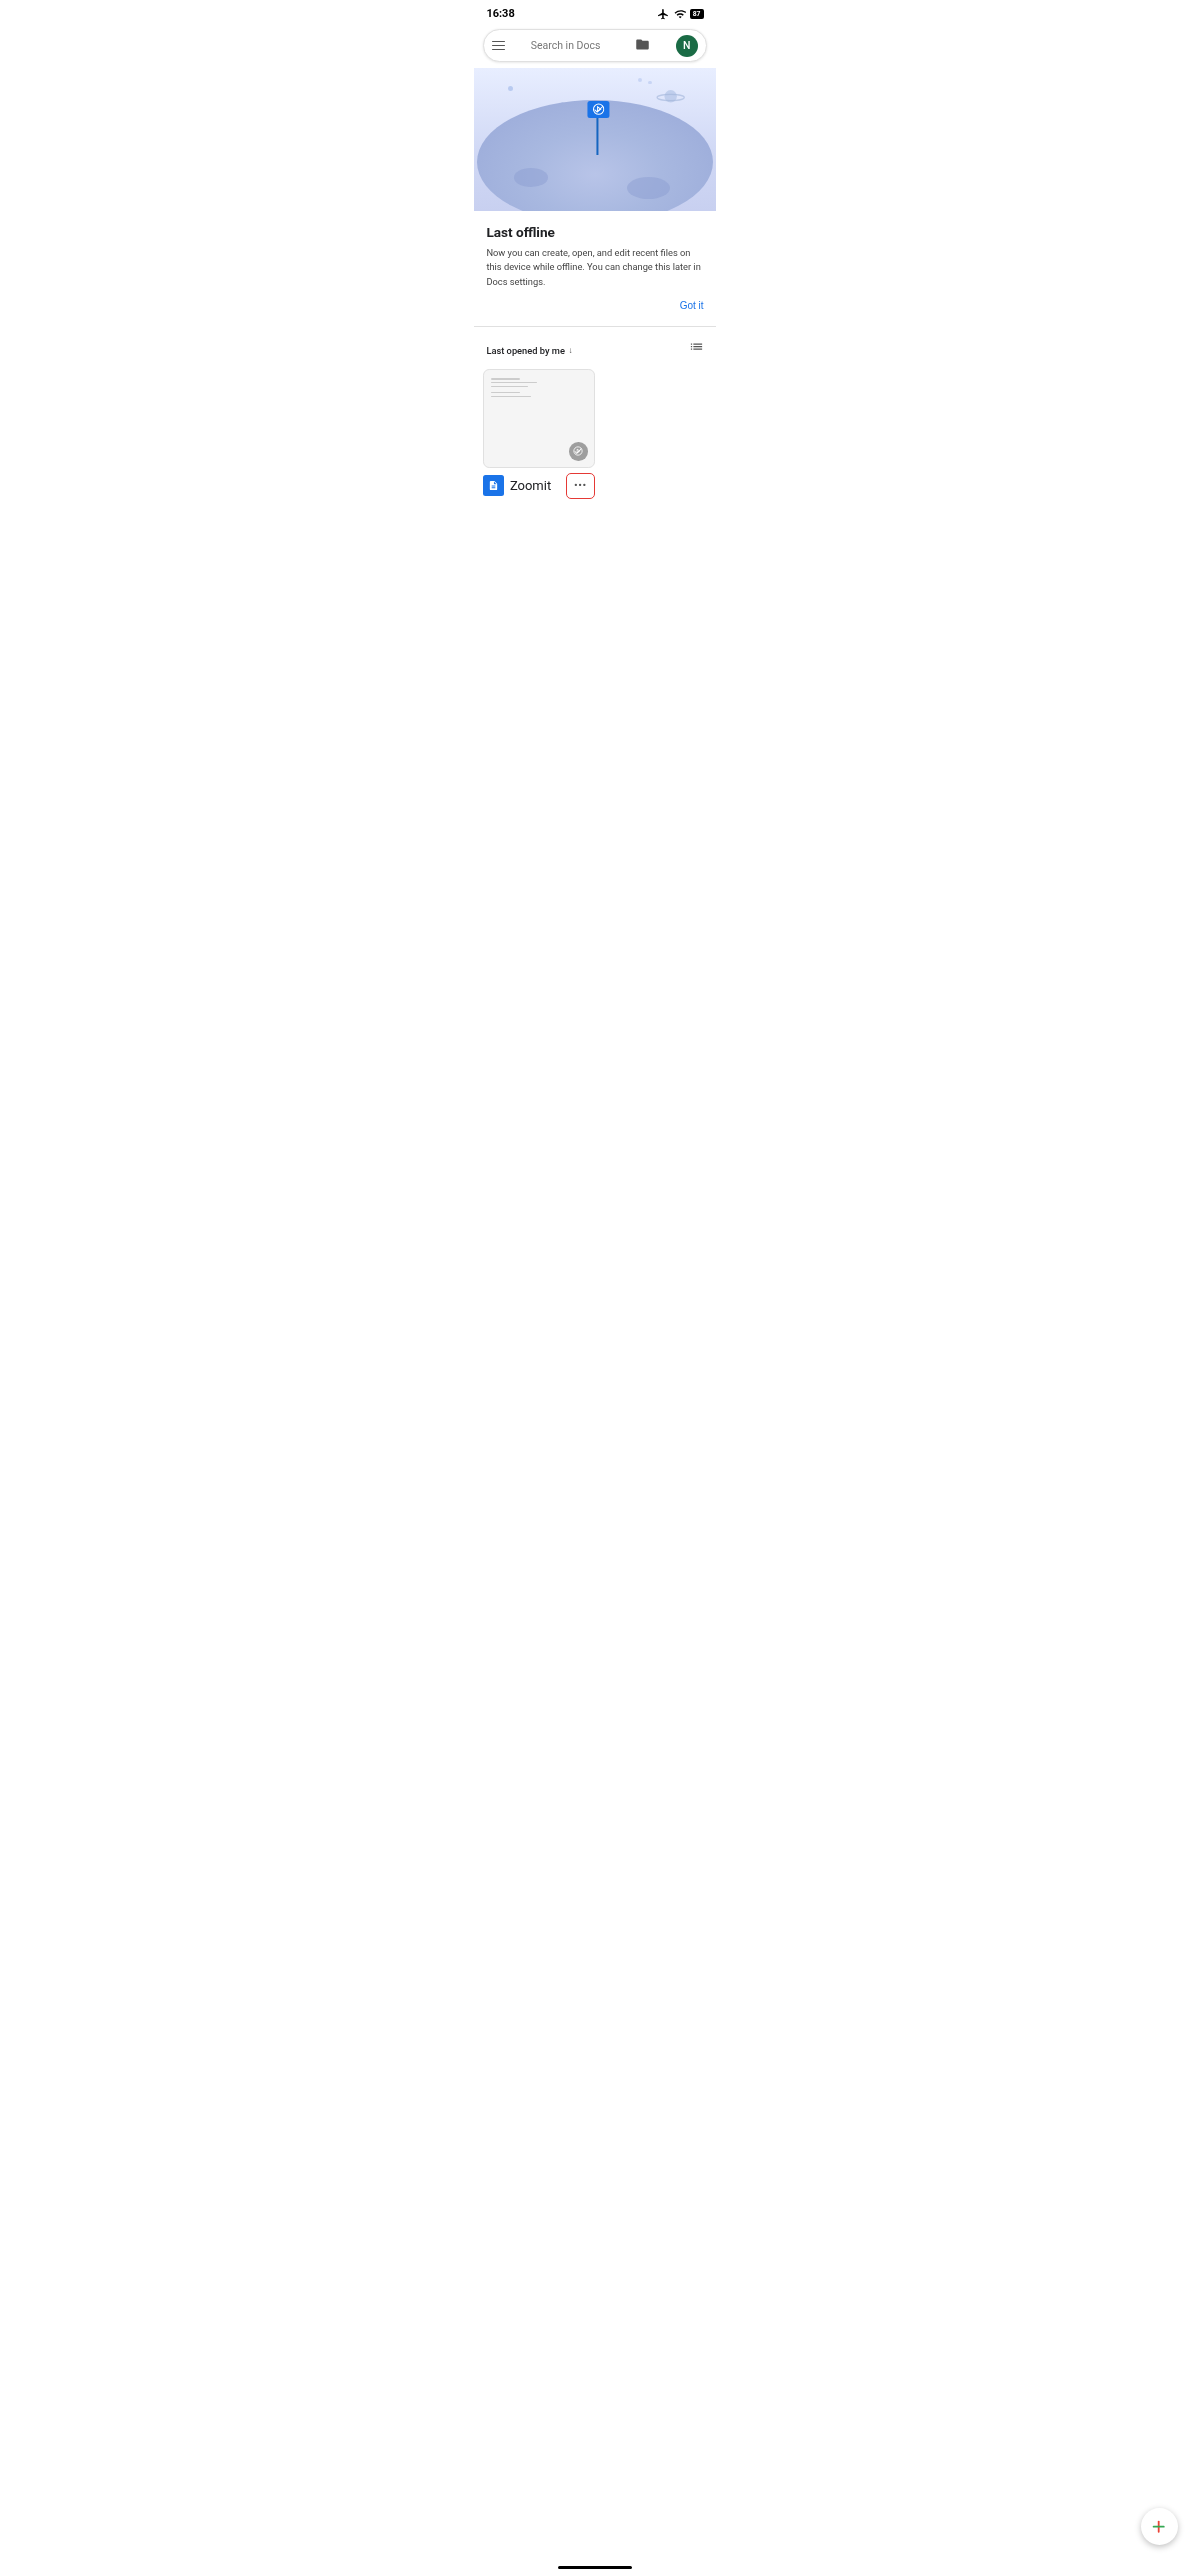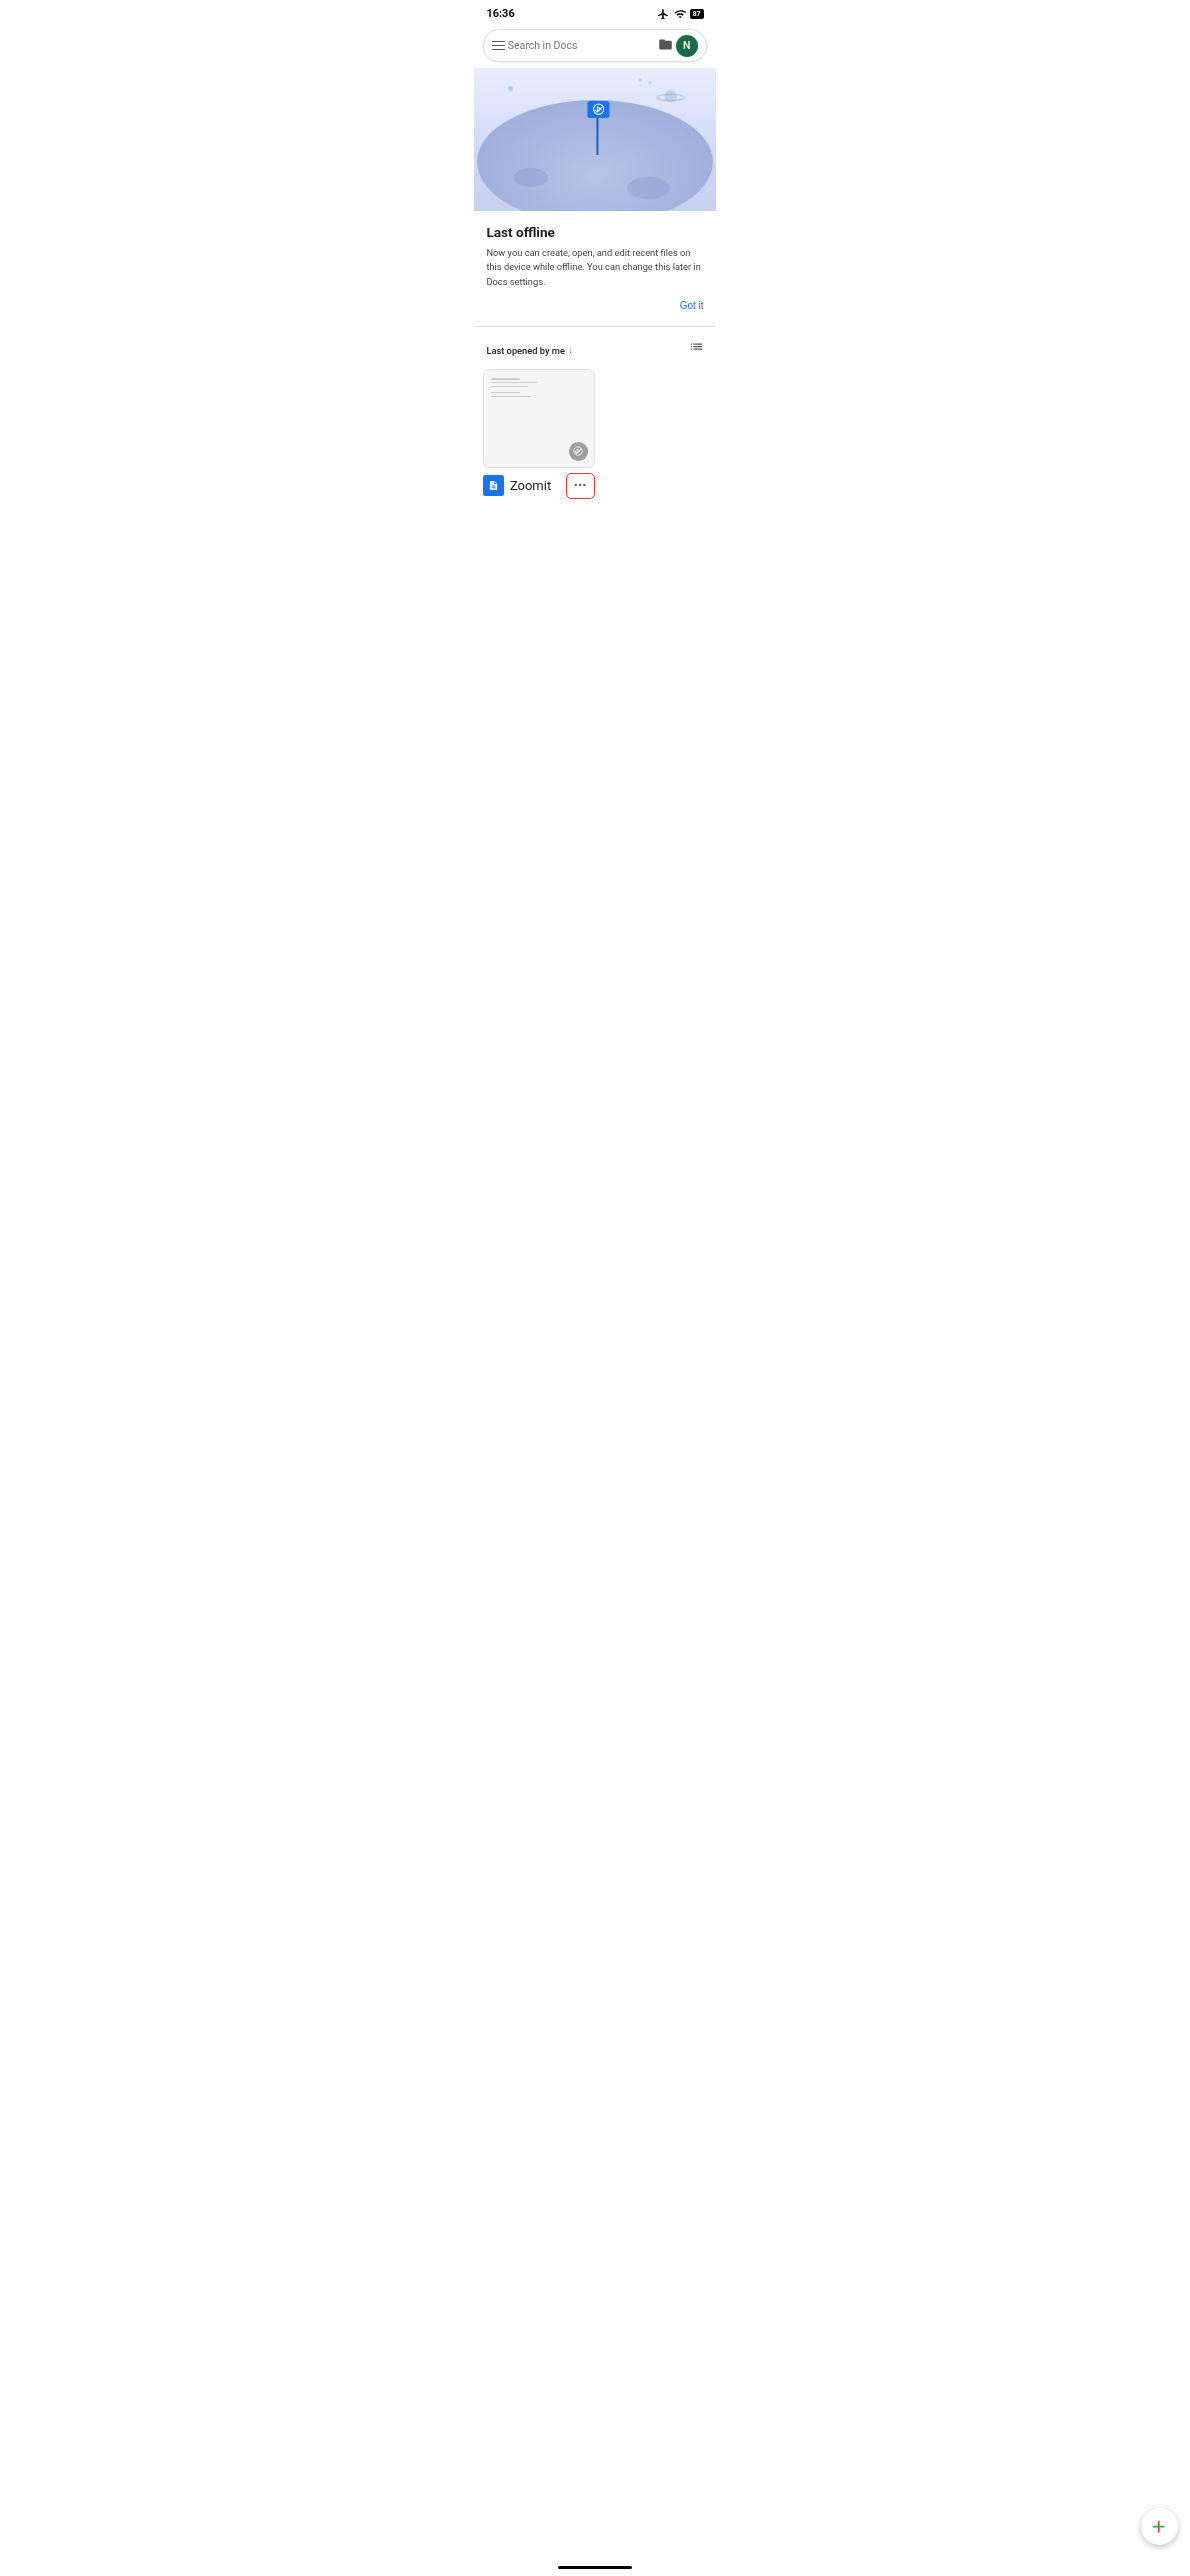--- a/index.html
+++ b/index.html
@@ -49,21 +49,21 @@
     .search-bar {
       margin: 3.7px 8.7px 0;
       background: #fff;
       border-radius: 17.4px;
       border: 0.6px solid #e0e0e0;
       box-shadow: 0 0.6px 2.5px rgba(0,0,0,0.12);
       display: flex;
       align-items: center;
       padding: 0 8.7px;
       height: 33px;
-      gap: 3px;
+      gap: 26px;
     }
     .hamburger-icon {
       display: flex;
       flex-direction: column;
       gap: 2.5px;
       cursor: pointer;
     }
     .hamburger-icon span {
       display: block;
       width: 12.4px;
@@ -348,21 +348,21 @@
     .dot {
       position: absolute;
       background: #9db5e8;
       border-radius: 50%;
     }
   </style>
 </head>
 <body>
 
 <div class="status-bar">
-  <span class="status-time">16:36</span>
+  <span class="status-time">16:38</span>
   <div class="status-icons">
 
     <svg width="12.4" height="12.4" viewBox="0 0 24 24">
       <path d="M21 16v-2l-8-5V3.5C13 2.67 12.33 2 11.5 2S10 2.67 10 3.5V9l-8 5v2l8-2.5V19l-2 1.5V22l3.5-1 3.5 1v-1.5L13 19v-5.5l8 2.5z"></path>
     </svg>
 
     <svg width="12.4" height="12.4" viewBox="0 0 24 24">
       <path d="M1 9l2 2c5.07-5.07 13.15-5.56 18.78-1.27l2-2C17.03 2.61 7.58 3.18 1 9zm8 8l3 3 3-3c-1.65-1.66-4.34-1.66-6 0zm-4-4l2 2c2.76-2.76 7.24-2.76 10 0l2-2C15.14 9.14 8.87 9.14 5 13z"></path>
     </svg>
 

